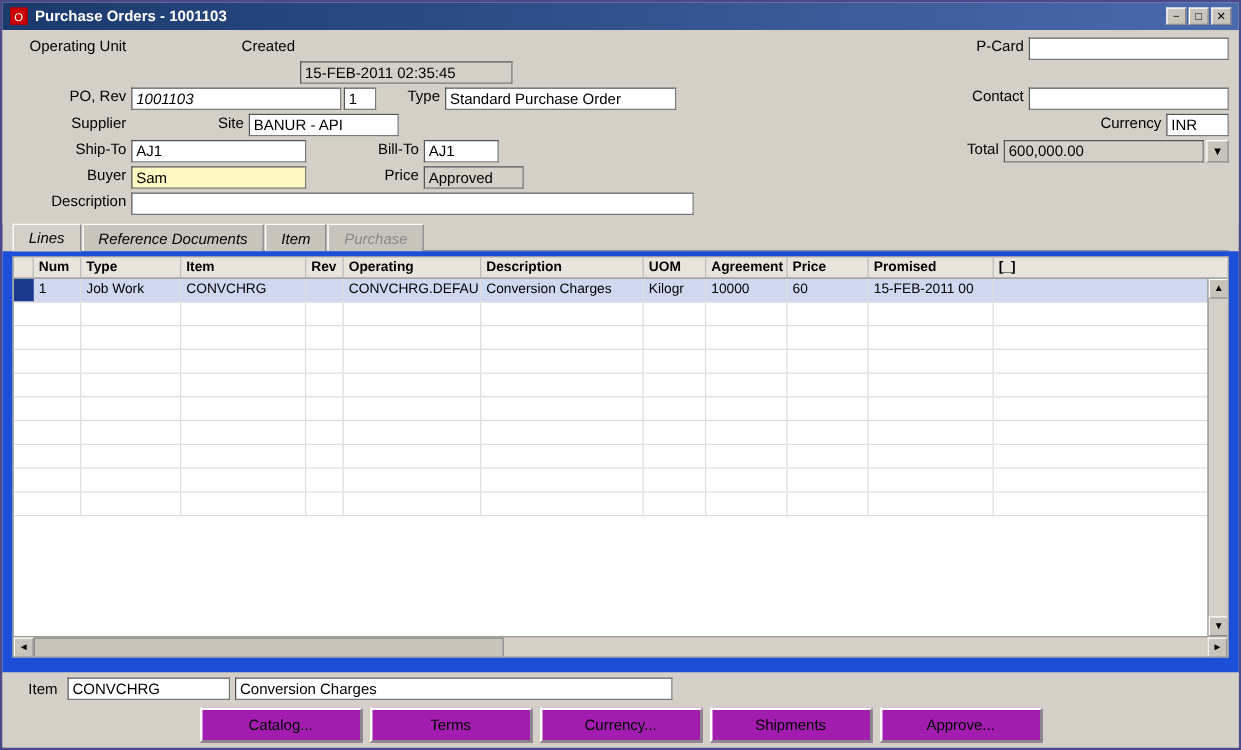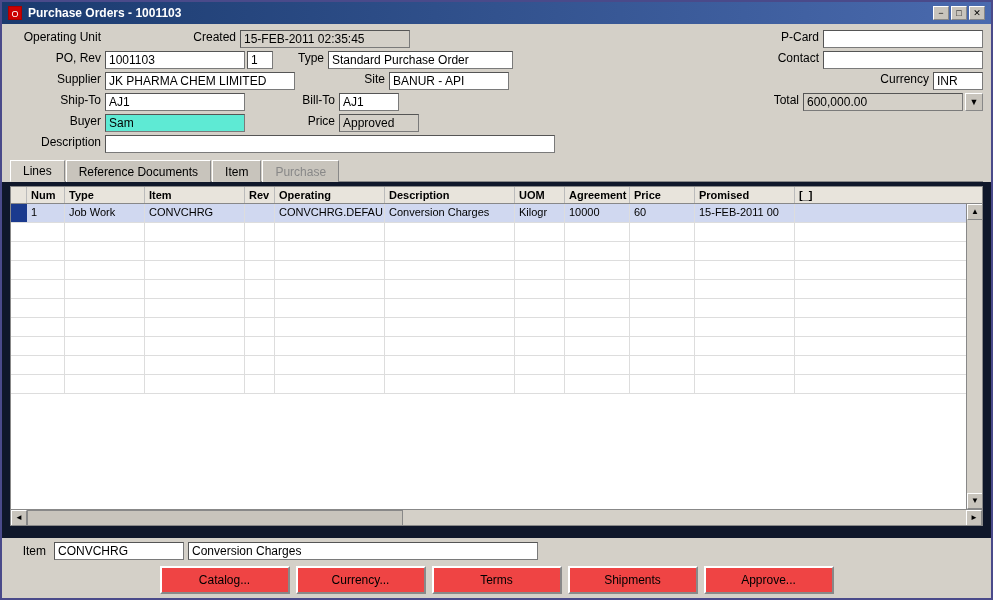--- a/index.html
+++ b/index.html
@@ -63,38 +63,39 @@
       background: white;
       border: 1px solid #7a7a7a;
       border-top-color: #555;
       border-left-color: #555;
       padding: 1px 3px;
       height: 18px;
       font-size: 12px;
       outline: none;
     }
     
-    .input-yellow { background: #5eead4; }
+    .input-yellow { background: #fef9c3; }
     
     .input-readonly { background: #d4d0c8; }
     
     .small-btn {
       width: 18px; height: 18px;
       background: #c8c4bc;
       border: 1px solid #888;
       border-top-color: #fff;
       border-left-color: #fff;
       font-size: 9px;
       cursor: pointer;
       display: flex; align-items: center; justify-content: center;
     }
     
     .tabs-area {
       padding: 0 8px;
       flex-shrink: 0;
+      font-style: italic;
     }
     
     .tabs {
       display: flex;
       gap: 1px;
       border-bottom: 1px solid #888;
     }
     
     .tab {
       padding: 3px 12px;
@@ -114,21 +115,21 @@
       background: #d4d0c8;
       border-bottom: 1px solid #d4d0c8;
       font-weight: normal;
       z-index: 1;
     }
     
     .tab.disabled { color: #888; cursor: default; }
     
     .table-area {
       flex: 1;
-      background: #0f172a;
+      background: #1d4ed8;
       padding: 4px 8px;
       overflow: hidden;
     }
     
     .table-container {
       border: 1px solid #888;
       background: white;
       height: calc(100% - 8px);
       overflow: hidden;
       position: relative;
@@ -279,21 +280,21 @@
     }
     
     .button-row {
       display: flex;
       justify-content: center;
       gap: 6px;
     }
     
     .action-btn {
       width: 130px; height: 28px;
-      background: #ef4444;
+      background: #a21caf;
       border: 2px solid #888;
       border-top-color: #fff;
       border-left-color: #fff;
       cursor: pointer;
       font-size: 12px;
     }
   </style>
 </head>
 <body>
 
@@ -310,42 +311,41 @@
       <button class="title-btn">✕</button>
     </div>
   </div>
 
   <div class="form-area">
 
     <div class="form-row">
       <span class="label" style="width:95px">Operating Unit</span>
       <span style="width:80px"></span>
       <span class="label" style="width:55px">Created</span>
-      <input class="input-field input-readonly" style="width: 170px;" type="text" value="15-FEB-2011 02:35:45" readonly="">
+      <input class="input-field input-readonly" style="width: 170px; margin-top: 19px;" type="text" value="15-FEB-2011 02:35:45" readonly="">
       <span style="flex:1"></span>
       <span class="label" style="width:55px">P-Card</span>
       <input class="input-field" style="width: 160px;" type="text" value="">
     </div>
 
     <div class="form-row">
       <span class="label" style="width:95px">PO, Rev</span>
-      <input class="input-field" style="width: 140px;" type="text" value="1001103">
+      <input class="input-field" style="width: 168px; font-style: italic;" type="text" value="1001103">
       <span style="margin-left:2px"></span>
       <input class="input-field" style="width: 26px;" type="text" value="1">
       <span style="width:18px"></span>
       <span class="label" style="width:37px">Type</span>
       <input class="input-field" style="width: 185px;" type="text" value="Standard Purchase Order">
       <span style="flex:1"></span>
       <span class="label" style="width:55px">Contact</span>
       <input class="input-field" style="width: 160px;" type="text" value="">
     </div>
 
     <div class="form-row">
       <span class="label" style="width:95px">Supplier</span>
-      <input class="input-field" style="width: 190px;" type="text" value="JK PHARMA CHEM LIMITED">
       <span style="width:57px"></span>
       <span class="label" style="width:37px">Site</span>
       <input class="input-field" style="width: 120px;" type="text" value="BANUR - API">
       <span style="flex:1"></span>
       <span class="label" style="width:55px">Currency</span>
       <input class="input-field" style="width: 50px;" type="text" value="INR">
     </div>
 
     <div class="form-row">
       <span class="label" style="width:95px">Ship-To</span>
@@ -565,19 +565,19 @@
   <div class="bottom-area">
 
     <div class="item-row">
       <span class="label" style="width:40px">Item</span>
       <input class="input-field" style="width: 130px;" type="text" value="CONVCHRG">
       <input class="input-field" style="width: 350px;" type="text" value="Conversion Charges">
     </div>
 
     <div class="button-row">
       <button class="action-btn">Catalog...</button>
+      <button class="action-btn">Terms</button>
       <button class="action-btn">Currency...</button>
-      <button class="action-btn">Terms</button>
       <button class="action-btn">Shipments</button>
       <button class="action-btn">Approve...</button>
     </div>
   </div>
 </div>
 
 </body></html>

